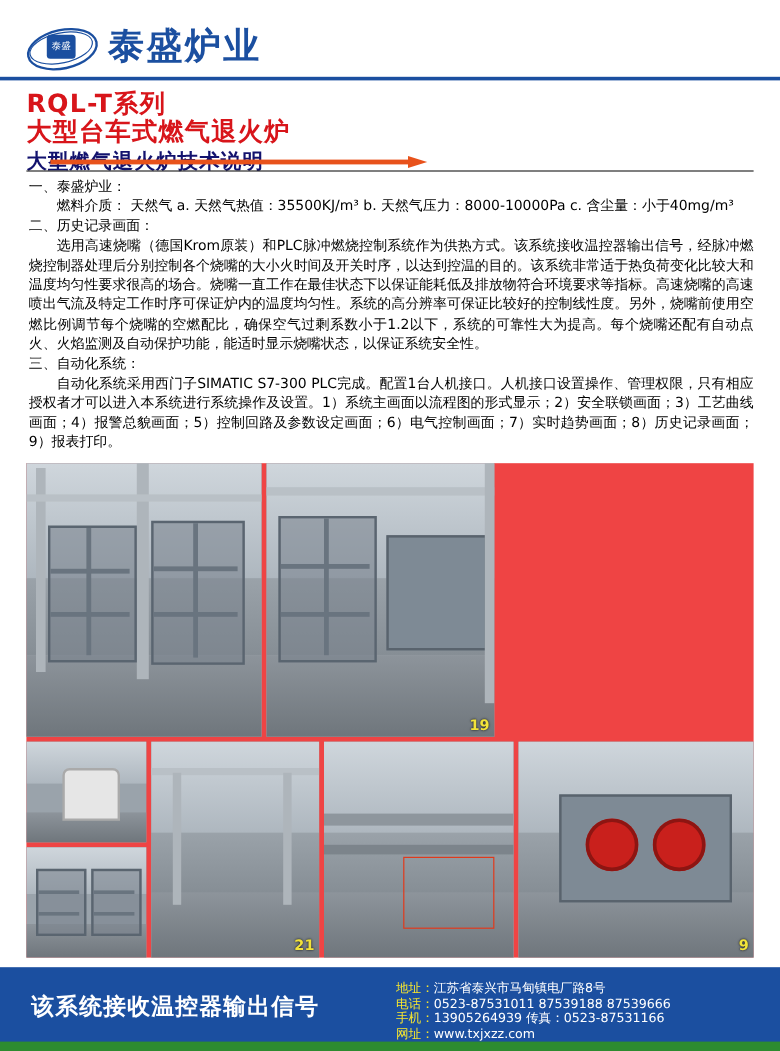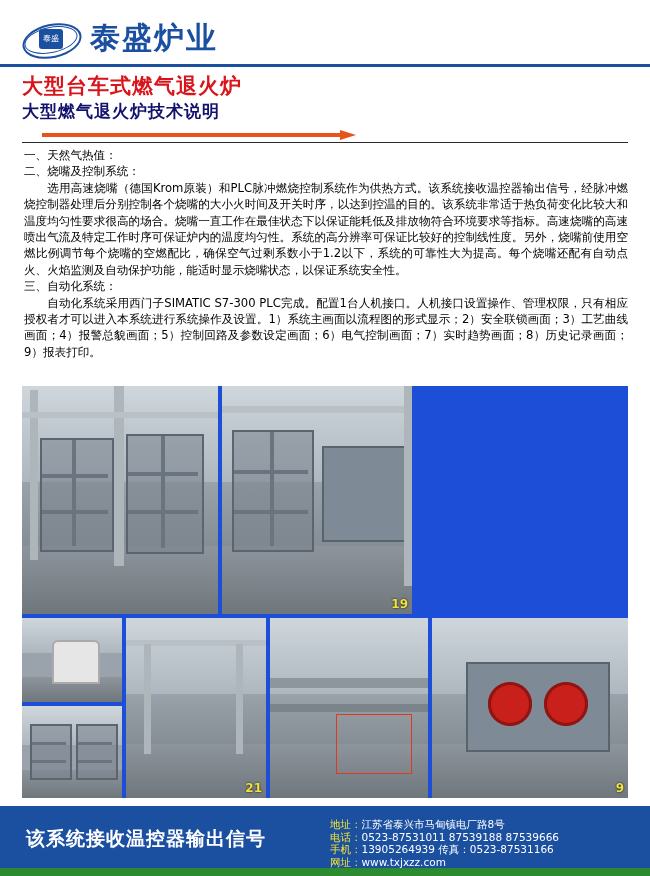--- a/index.html
+++ b/index.html
@@ -86,21 +86,21 @@
     position:absolute;left:24px;top:147px;width:604px;
     font-size:11.6px;line-height:16.4px;color:#000;
     text-align:justify;
   }
   .body-text p{margin:0;}
   .ind1{text-indent:0;}
   .ind2{text-indent:2em;}
   
   .collage{
     position:absolute;left:22px;top:386px;width:606px;height:412px;
-    background:#1d4ed8;
+    background:#ef4444;
   }
   .ph{position:absolute;overflow:hidden;background:#9aa3ab;}
   .ph .sky{position:absolute;left:0;top:0;right:0;height:42%;
     background:linear-gradient(#cfd6dc,#aeb7bf);}
   .ph .floor{position:absolute;left:0;bottom:0;right:0;height:30%;
     background:linear-gradient(#8d949b,#6f767c);}
   .ph .mid{position:absolute;left:0;top:42%;right:0;height:28%;
     background:linear-gradient(#9aa2a9,#868e95);}
   .badge{
     position:absolute;bottom:3px;right:4px;
@@ -151,32 +151,34 @@
         <div class="ellipse"></div>
         <div class="ellipse2"></div>
         <div class="core">泰盛</div>
       </div>
       <div class="logo-text">泰盛炉业</div>
     </div>
     <div class="header-rule"></div>
   </div>
 
   <div class="title-block">
+    <div class="t1">RQL-T系列</div>
     <div class="t2">大型台车式燃气退火炉</div>
     <div class="t3">大型燃气退火炉技术说明</div>
     <div class="arrow">
       <div class="bar"></div>
       <div class="head"></div>
     </div>
   </div>
   <div class="sep-line"></div>
 
   <div class="body-text">
-    <p class="ind1">一、天然气热值：</p>
-    <p class="ind1">二、烧嘴及控制系统：</p>
+    <p class="ind1">一、泰盛炉业：</p>
+    <p class="ind2">燃料介质： 天然气 a. 天然气热值：35500KJ/m³ b. 天然气压力：8000-10000Pa  c. 含尘量：小于40mg/m³</p>
+    <p class="ind1">二、历史记录画面：</p>
     <p class="ind2">选用高速烧嘴（德国Krom原装）和PLC脉冲燃烧控制系统作为供热方式。该系统接收温控器输出信号，经脉冲燃烧控制器处理后分别控制各个烧嘴的大小火时间及开关时序，以达到控温的目的。该系统非常适于热负荷变化比较大和温度均匀性要求很高的场合。烧嘴一直工作在最佳状态下以保证能耗低及排放物符合环境要求等指标。高速烧嘴的高速喷出气流及特定工作时序可保证炉内的温度均匀性。系统的高分辨率可保证比较好的控制线性度。另外，烧嘴前使用空燃比例调节每个烧嘴的空燃配比，确保空气过剩系数小于1.2以下，系统的可靠性大为提高。每个烧嘴还配有自动点火、火焰监测及自动保护功能，能适时显示烧嘴状态，以保证系统安全性。</p>
     <p class="ind1">三、自动化系统：</p>
     <p class="ind2">自动化系统采用西门子SIMATIC S7-300 PLC完成。配置1台人机接口。人机接口设置操作、管理权限，只有相应授权者才可以进入本系统进行系统操作及设置。1）系统主画面以流程图的形式显示；2）安全联锁画面；3）工艺曲线画面；4）报警总貌画面；5）控制回路及参数设定画面；6）电气控制画面；7）实时趋势画面；8）历史记录画面；9）报表打印。</p>
   </div>
 
   <div class="collage">
 
     <div class="ph" style="left:0;top:0;width:196px;height:228px;">
       <div class="sky"></div>
       <div class="mid"></div>

